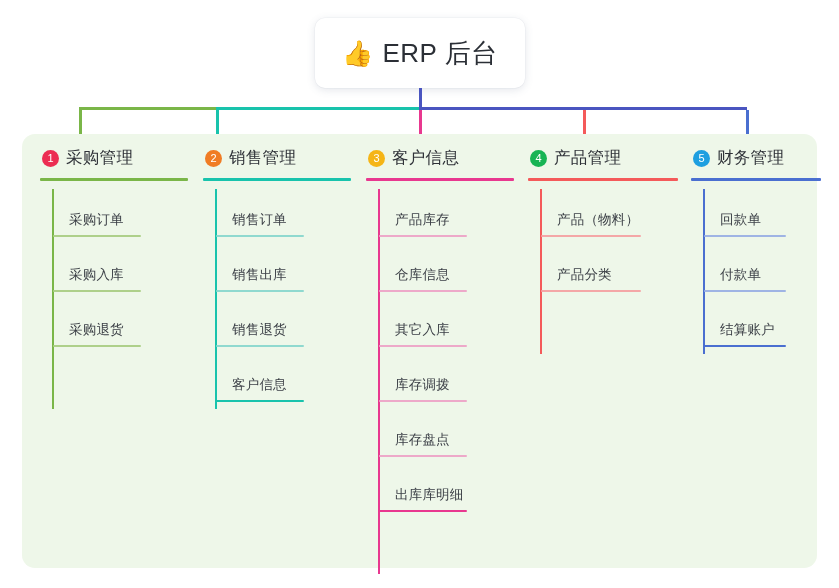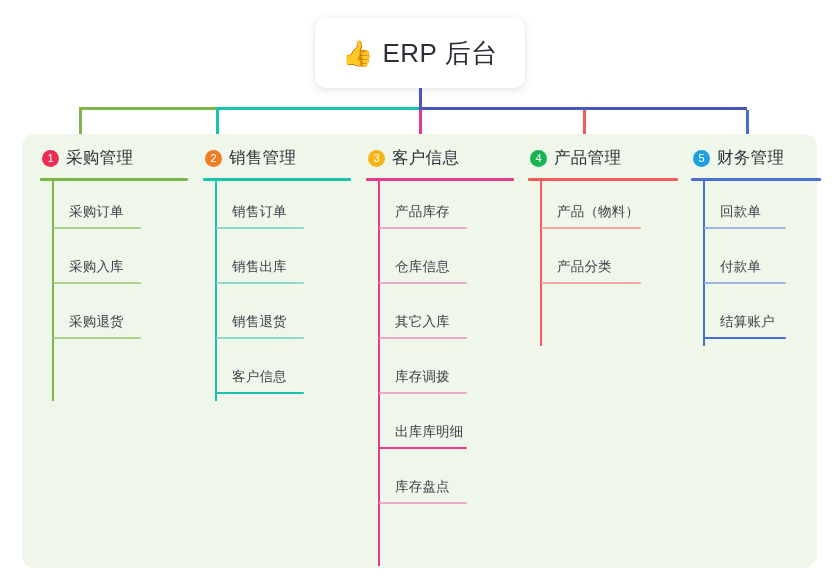--- a/index.html
+++ b/index.html
@@ -40,21 +40,21 @@
   .col{position:absolute;top:146px;}
   .col-head{display:flex;align-items:center;gap:7px;height:24px;padding-left:2px;}
   .badge{
     width:17px;height:17px;border-radius:50%;
     color:#fff;font-size:11px;line-height:17px;text-align:center;
     flex:0 0 17px;font-weight:400;
   }
   .col-title{font-size:16.5px;color:#2f3238;white-space:nowrap;letter-spacing:.3px;}
   .head-rule{height:3px;margin-top:8px;border-radius:1px;}
 
-  .leaves{position:relative;margin-top:0;}
+  .leaves{position:relative;margin-top:8px;}
   .spine{position:absolute;left:12px;top:0;width:2px;}
   .leaf{position:relative;height:55px;}
   .leaf-label{
     position:absolute;left:29px;top:22px;
     font-size:13.5px;color:#3a3e45;white-space:nowrap;letter-spacing:.2px;
   }
   .leaf-rule{position:absolute;left:13px;top:46px;height:2px;border-radius:1px;}
 </style>
 </head>
 <body>
@@ -150,27 +150,27 @@
           </div>
           <div class="leaf">
             <div class="leaf-label">其它入库</div>
             <div class="leaf-rule" style="background: rgb(237, 169, 201); width: 88px;"></div>
           </div>
           <div class="leaf">
             <div class="leaf-label">库存调拨</div>
             <div class="leaf-rule" style="background: rgb(237, 169, 201); width: 88px;"></div>
           </div>
           <div class="leaf">
+            <div class="leaf-label">库存盘点</div>
+            <div class="leaf-rule" style="background: rgb(237, 169, 201); width: 88px;"></div>
+          </div>
+          <div class="leaf">
             <div class="leaf-label">出库库明细</div>
             <div class="leaf-rule" style="background: rgb(232, 56, 143); width: 88px;"></div>
           </div>
-          <div class="leaf">
-            <div class="leaf-label">库存盘点</div>
-            <div class="leaf-rule" style="background: rgb(237, 169, 201); width: 88px;"></div>
-          </div>
         </div>
       </div>
       <div class="col" style="left: 528px; width: 150px;">
         <div class="col-head">
           <span class="badge" style="background: rgb(23, 180, 84);">4</span>
           <span class="col-title">产品管理</span>
         </div>
         <div class="head-rule" style="background: rgb(244, 90, 90); width: 150px;"></div>
         <div class="leaves">
           <div class="spine" style="background: rgb(244, 90, 90); height: 165px;"></div>

